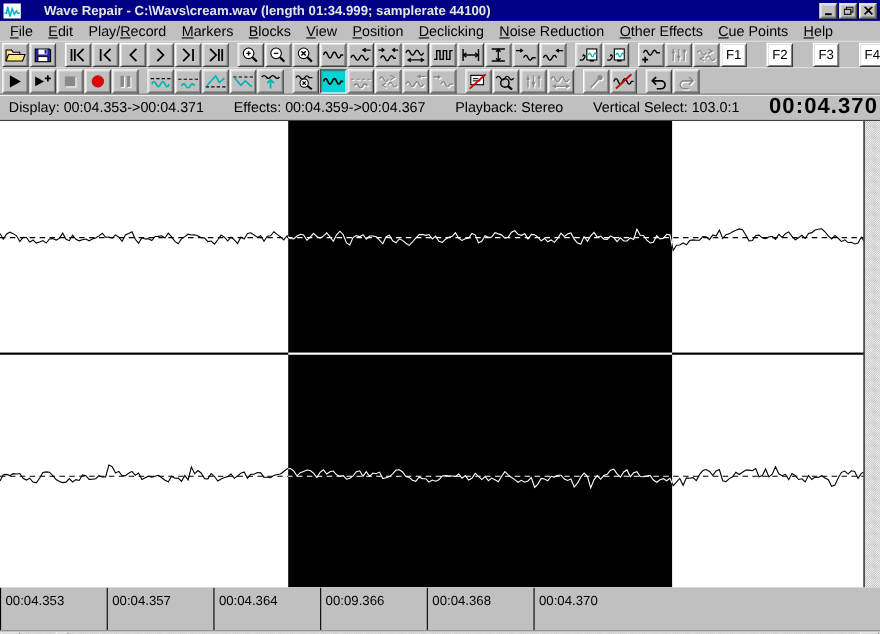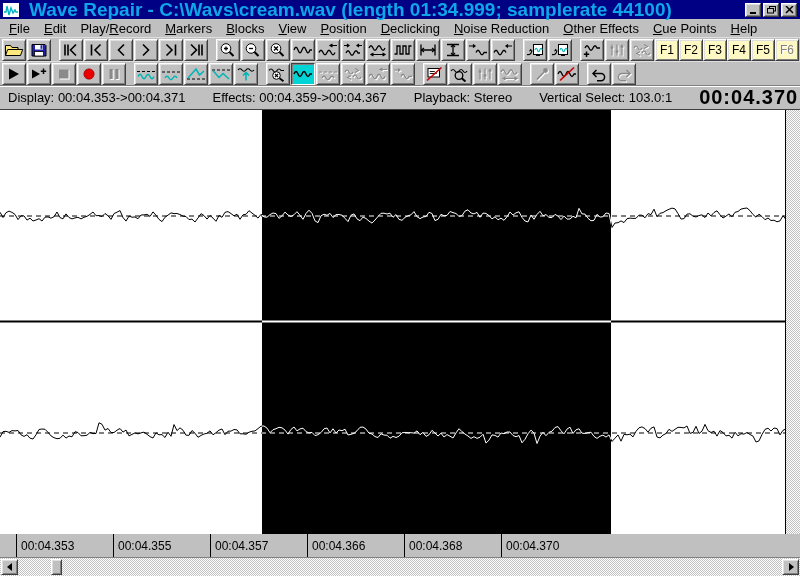--- a/index.html
+++ b/index.html
@@ -6,50 +6,50 @@
   body{width:800px;height:576px;overflow:hidden;background:#c0c0c0;
        font-family:"Liberation Sans",sans-serif;-webkit-font-smoothing:none;}
   .checker{background-color:#c0c0c0;
     background-image:linear-gradient(45deg,#fff 25%,transparent 25%,transparent 75%,#fff 75%),
                      linear-gradient(45deg,#fff 25%,transparent 25%,transparent 75%,#fff 75%);
     background-position:0 0,1px 1px;background-size:2px 2px;}
   .raised{background:#c0c0c0;border:1px solid;border-color:#fff #404040 #404040 #fff;
           box-shadow:inset 1px 1px 0 #dfdfdf, inset -1px -1px 0 #808080;}
   
   .titlebar{height:19px;background:#000084;display:flex;align-items:center;padding:0 3px;box-sizing:border-box;}
-  .title-text{color:#0ea5e9;font-weight:bold;font-size:19px;margin-left:10px;flex:1;white-space:nowrap;overflow:hidden;}
+  .title-text{color:#e5e5e5;font-weight:bold;font-size:12px;margin-left:21px;flex:1;white-space:nowrap;overflow:hidden;}
   .win-btn{width:16px;height:14px;margin-left:2px;display:flex;align-items:center;justify-content:center;box-sizing:border-box;}
   
   .menubar{height:18px;display:flex;align-items:center;font-size:13px;padding-left:2px;box-sizing:border-box;}
   .menu-item{padding:1px 7px;white-space:nowrap;color:#000;}
   
   .toolbar{height:24px;display:flex;align-items:center;padding:0 2px;box-sizing:border-box;border-top:1px solid #dfdfdf;}
   .tbtn{width:24px;height:22px;box-sizing:border-box;margin-right:1px;flex:0 0 auto;
         display:flex;align-items:center;justify-content:center;
         background:#c0c0c0;border:1px solid;border-color:#fff #404040 #404040 #fff;
         box-shadow:inset 1px 1px 0 #dfdfdf, inset -1px -1px 0 #808080;}
   .tbtn.active{border-color:#404040 #fff #fff #404040;box-shadow:inset 1px 1px 0 #808080;background:#00d4d4;}
   .tbtn.disabled svg{filter:drop-shadow(1px 1px 0 #ffffff);}
   .tgap{width:7px;flex:0 0 auto;}
   .fkeys{margin-left:auto;margin-right:26px;display:flex;}
-  .fbtn{width:24px;height:22px;box-sizing:border-box;margin-right:0;display:flex;align-items:center;justify-content:center;
-        font-size:12px;color:#000;background:#fef9c3;border:1px solid;border-color:#fff #404040 #404040 #fff;
+  .fbtn{width:24px;height:22px;box-sizing:border-box;margin-right:18px;display:flex;align-items:center;justify-content:center;
+        font-size:12px;color:#000;background:#ffffff;border:1px solid;border-color:#fff #404040 #404040 #fff;
         box-shadow:inset 1px 1px 0 #dfdfdf, inset -1px -1px 0 #808080;}
   .fbtn.disabled{color:#828282;text-shadow:1px 1px 0 #fff;}
   
   .statusbar{height:25px;box-sizing:border-box;display:flex;align-items:center;font-size:13px;padding:0 8px;
              border-top:1px solid #808080;border-bottom:1px solid #404040;box-shadow:inset 0 1px 0 #fff;}
   .sfield{margin-right:27px;white-space:nowrap;text-align:center;}
   .time-display{margin-left:auto;font-size:20px;font-weight:bold;letter-spacing:1px;white-space:nowrap;}
   
   .wavewrap{position:relative;height:424px;background:#fff;overflow:hidden;}
   .wavewrap svg{position:absolute;left:0;top:0;display:block;}
   .vscroll{position:absolute;right:0;top:0;width:14px;height:424px;border-left:1px solid #000;box-sizing:content-box;}
   
-  .ruler{height:24px;box-sizing:border-box;background:#c0c0c0;display:flex;overflow:hidden;border-bottom:1px solid #808080;padding-left:16px;}
+  .ruler{height:40px;box-sizing:border-box;background:#c0c0c0;display:flex;overflow:hidden;border-bottom:1px solid #808080;}
   .rcell{flex:0 0 97px;width:97px;box-sizing:border-box;border-left:1px solid #000;font-size:12px;
          padding:5px 0 0 4px;white-space:nowrap;overflow:hidden;color:#000;}
   
   .hscroll{height:18px;position:relative;}
   .sbtn{position:absolute;top:1px;width:17px;height:16px;display:flex;align-items:center;justify-content:center;box-sizing:border-box;}
   .sbtn.left{left:1px;} .sbtn.right{right:1px;}
   .sthumb{position:absolute;top:1px;left:51px;width:11px;height:16px;box-sizing:border-box;}
   u{text-decoration:underline;}
 </style>
 </head>
@@ -556,23 +556,23 @@
     <polyline points="0,327.2 3,321.6 6,321.3 9,322.4 12,320.6 15,320.9 18,320.5 21,324.8 24,326.4 27,324.7 30,328.2 33,329.0 36,324.8 39,319.5 42,319.0 45,319.3 48,322.3 51,325.9 54,327.7 57,328.7 60,328.3 63,325.1 66,328.1 69,326.0 72,326.8 75,321.7 78,322.5 81,325.8 84,325.7 87,325.2 90,322.4 93,323.6 96,323.5 99,312.8 102,314.3 105,320.1 108,318.5 111,322.5 114,322.5 117,320.2 120,318.5 123,322.1 126,320.1 129,325.9 132,324.4 135,322.9 138,323.9 141,322.9 144,322.1 147,324.3 150,326.6 153,328.0 156,322.9 159,324.8 162,324.6 165,327.5 168,322.2 171,326.3 174,314.6 177,320.6 180,317.8 183,320.2 186,325.2 189,325.3 192,320.5 195,323.2 198,327.3 201,325.4 204,324.0 207,323.3 210,320.9 213,324.8 216,322.7 219,320.1 222,319.0 225,324.7 228,321.2 231,321.1 234,319.5 237,319.9 240,323.8 243,323.8 246,324.3 249,322.2 252,321.3 255,320.9 258,318.6 261,316.2 264,316.0 267,318.1 270,322.7 273,319.7 276,318.7 279,317.3 282,317.8 285,320.1 288,324.1 291,319.4 294,317.0 297,320.9 300,318.9 303,318.2 306,321.6 309,322.9 312,322.4 315,325.6 318,324.7 321,322.6 324,318.8 327,318.0 330,322.9 333,318.8 336,323.0 339,320.0 342,320.7 345,319.2 348,325.0 351,324.3 354,323.3 357,320.8 360,317.3 363,317.0 366,319.1 369,323.2 372,324.0 375,326.6 378,327.5 381,323.8 384,325.1 387,325.2 390,328.2 393,326.4 396,327.5 399,326.2 402,322.8 405,322.4 408,322.7 411,322.7 414,323.1 417,320.9 420,324.7 423,322.4 426,326.4 429,324.8 432,320.3 435,323.1 438,326.0 441,323.2 444,327.0 447,324.6 450,326.2 453,328.0 456,322.9 459,318.7 462,321.7 465,324.1 468,326.0 471,328.4 474,326.7 477,328.4 480,327.2 483,324.2 486,333.1 489,330.1 492,324.9 495,325.4 498,327.1 501,323.0 504,323.7 507,322.0 510,322.0 513,325.5 516,326.8 519,325.5 522,332.8 525,329.3 528,323.8 531,320.1 534,323.1 537,333.5 540,326.2 543,322.3 546,325.7 549,322.3 552,321.2 555,317.5 558,316.6 561,320.8 564,323.8 567,319.1 570,317.2 573,323.5 576,319.8 579,318.8 582,323.2 585,323.4 588,322.7 591,322.2 594,326.4 597,328.4 600,326.2 603,325.1 606,327.1 609,324.9 612,331.5 615,328.2 618,324.9 621,331.2 624,324.4 627,324.8 630,324.2 633,326.9 636,321.3 639,317.8 642,316.9 645,318.6 648,322.2 651,318.2 654,316.9 657,327.0 660,327.9 663,325.1 666,323.5 669,319.3 672,321.4 675,319.3 678,317.3 681,317.4 684,317.9 687,316.0 690,323.4 693,322.4 696,316.3 699,323.5 702,321.1 705,314.4 708,320.7 711,322.5 714,321.2 717,326.1 720,320.5 723,322.5 726,325.9 729,325.3 732,328.1 735,322.2 738,325.9 741,323.7 744,324.1 747,322.5 750,324.5 753,326.1 756,332.0 759,330.9 762,324.5 765,319.4 768,318.2 771,321.0 774,318.0 777,318.6 780,324.9 783,320.3 786,318.9" fill="none" stroke="#fff" stroke-width="1"></polyline>
     <rect x="0" y="210.5" width="786" height="2" fill="#fff"></rect>
   </g>
 </svg>
     </div>
   <div class="vscroll checker"></div>
 </div>
 
 <div class="ruler" id="ruler">
     <div class="rcell">00:04.353</div>
-    <div class="rcell">00:04.355</div>
     <div class="rcell">00:04.357</div>
-    <div class="rcell">00:04.366</div>
+    <div class="rcell">00:04.364</div>
+    <div class="rcell">00:09.366</div>
     <div class="rcell">00:04.368</div>
     <div class="rcell">00:04.370</div>
   </div>
 
 <div class="hscroll checker">
   <span class="sbtn left raised">
     <svg width="8" height="8" viewBox="0 0 8 8">
         <path d="M6,0 L1,4 L6,8 Z" fill="#000"></path>
       </svg>
   </span>

